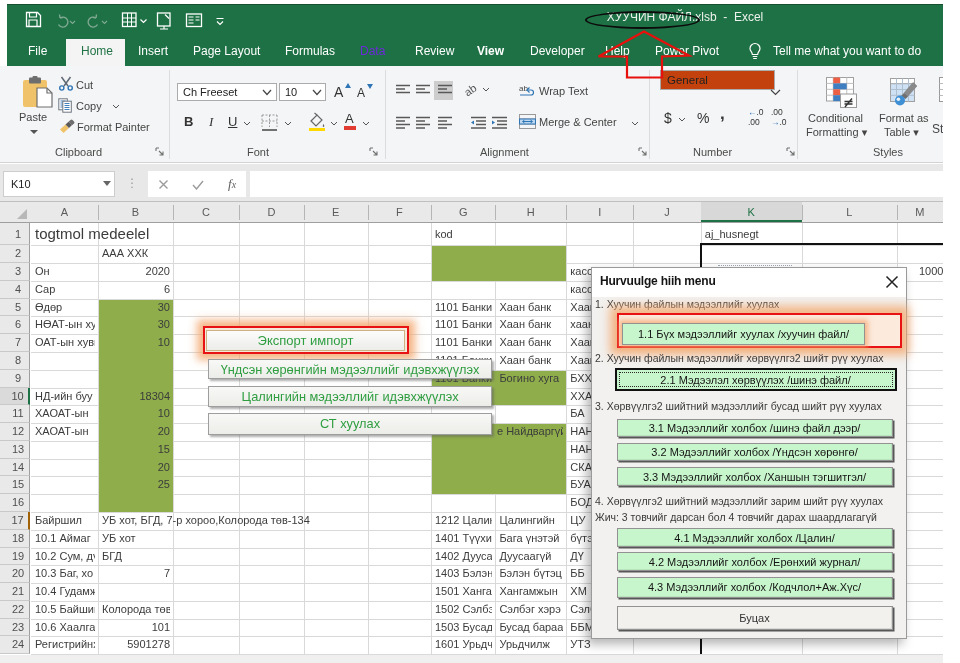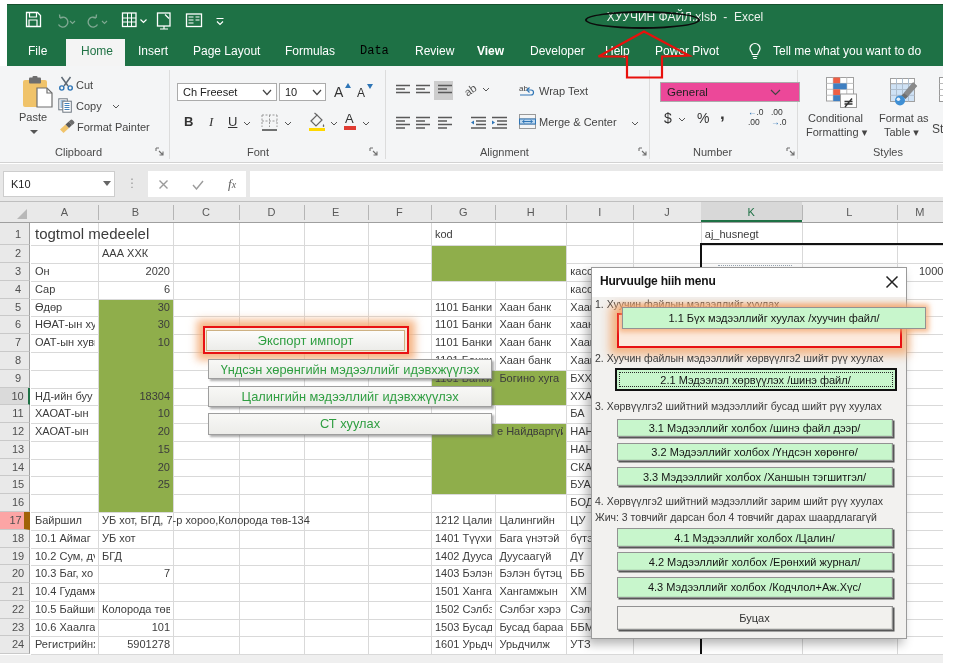--- a/index.html
+++ b/index.html
@@ -41,21 +41,21 @@
  <path d="M192.5 8.5 h7 M193 11.5 l3 3 l3 -3" stroke="#fff" fill="none" stroke-width="1.2"></path>
 </g>
     </svg>
 <div class="abs" style="left:500px;top:10px;width:370px;text-align:center;font-size:12px;color:#eef2ee;">ХУУЧИН ФАЙЛ.xlsb&nbsp; -&nbsp; Excel</div>
 <div class="abs" style="left:66px;top:39px;width:59px;height:27px;background:#f4f4f4;"></div>
 <div class="tab" style="left:28px;color:#fff;">File</div>
 <div class="tab" style="left:81px;color:#217346;">Home</div>
 <div class="tab" style="left:138px;color:#fff;">Insert</div>
 <div class="tab" style="left:193px;color:#fff;">Page Layout</div>
 <div class="tab" style="left:285px;color:#fff;">Formulas</div>
-<div class="tab" style="left:360px;color:#000000;font-family:Liberation Mono, monospace;">Data</div>
+<div class="tab" style="left:360px;color:#6d28d9;">Data</div>
 <div class="tab" style="left:415px;color:#fff;">Review</div>
 <div class="tab" style="left:477px;color:#fff;font-weight:bold;">View</div>
 <div class="tab" style="left:530px;color:#fff;">Developer</div>
 <div class="tab" style="left:605px;color:#fff;">Help</div>
 <div class="tab" style="left:655px;color:#fff;">Power Pivot</div>
 <svg class="abs" style="left:748px;top:42px;" width="14" height="19" viewBox="0 0 14 19">
 <path d="M7 1.5 a5 5 0 0 1 5 5 c0 2.2-1.6 3.2-2 4.5 l-0.3 1.5 h-5.4 l-0.3-1.5 c-0.4-1.3-2-2.3-2-4.5 a5 5 0 0 1 5-5 z M4.7 14.5 h4.6 M5.2 16.5 h3.6" stroke="#fff" fill="none" stroke-width="1.2"></path>
     </svg>
 <div class="tab" style="left:773px;">Tell me what you want to do</div>
 <div class="abs" style="left:585px;top:11px;width:115px;height:18px;border:2px solid #0c0c0c;border-radius:50%;"></div>
@@ -191,21 +191,21 @@
 <svg class="abs" style="left:519px;top:114px;" width="17" height="15" viewBox="0 0 17 15">
 <rect x="0.5" y="0.5" width="16" height="14" fill="none" stroke="#999"></rect>
 <path d="M0.5 5 h16 M0.5 10 h16" stroke="#999"></path>
 <rect x="0.5" y="5" width="16" height="5" fill="#bdd7ee" stroke="#2e75b6"></rect>
 <path d="M4 7.5 h9 M5.5 6 l-2 1.5 l2 1.5 M11.5 6 l2 1.5 l-2 1.5" stroke="#2e75b6" fill="none" stroke-width="1"></path>
     </svg>
 <div class="rtext" style="left:539px;top:116px;">Merge &amp; Center</div>
 <svg class="abs" style="left:631px;top:121px;" width="8" height="5" viewBox="0 0 8 5">
       <path d="M1 1 l3 3 l3 -3" stroke="#555" fill="none"></path>
     </svg>
-<div class="abs" style="left:660px;top:82px;width:140px;height:20px;background:#ec4899;border:1px solid #ababab;font-size:11.5px;color:#222;line-height:19px;padding-left:6px;">General</div>
+<div class="abs" style="left:660px;top:70px;width:115px;height:20px;background:#c2410c;border:1px solid #ababab;font-size:11.5px;color:#222;line-height:19px;padding-left:6px;">General</div>
 <svg class="abs" style="left:770px;top:89px;" width="11" height="7" viewBox="0 0 11 7">
       <path d="M1 1 l4.5 4.5 l4.5 -4.5" stroke="#444" fill="none" stroke-width="1.2"></path>
     </svg>
 <div class="rtext" style="left:664px;top:110px;font-size:14px;color:#333;">$</div>
 <svg class="abs" style="left:678px;top:117px;" width="8" height="5" viewBox="0 0 8 5">
       <path d="M1 1 l3 3 l3 -3" stroke="#555" fill="none"></path>
     </svg>
 <div class="rtext" style="left:697px;top:110px;font-size:14px;color:#333;">%</div>
 <div class="rtext" style="left:720px;top:104px;font-size:17px;font-weight:bold;color:#333;">,</div>
 <div class="rtext" style="left:748px;top:107px;font-size:8.5px;color:#333;"><span style="color:#2e75b6">←</span>.0<br>.00</div>
@@ -291,21 +291,21 @@
 <div class="rh" style="top:334.20000000000005px;height:17.779999999999973px;line-height:17.779999999999973px;background:#e9e9e9;border-right:1px solid #9f9f9f;">7</div>
 <div class="rh" style="top:351.98px;height:17.779999999999973px;line-height:17.779999999999973px;background:#e9e9e9;border-right:1px solid #9f9f9f;">8</div>
 <div class="rh" style="top:369.76px;height:17.78000000000003px;line-height:17.78000000000003px;background:#e9e9e9;border-right:1px solid #9f9f9f;">9</div>
 <div class="rh" style="top:387.54px;height:17.78000000000003px;line-height:17.78000000000003px;background:#dadada;border-right:2px solid #1e7145;">10</div>
 <div class="rh" style="top:405.32000000000005px;height:17.779999999999973px;line-height:17.779999999999973px;background:#e9e9e9;border-right:1px solid #9f9f9f;">11</div>
 <div class="rh" style="top:423.1px;height:17.779999999999973px;line-height:17.779999999999973px;background:#e9e9e9;border-right:1px solid #9f9f9f;">12</div>
 <div class="rh" style="top:440.88px;height:17.78000000000003px;line-height:17.78000000000003px;background:#e9e9e9;border-right:1px solid #9f9f9f;">13</div>
 <div class="rh" style="top:458.66px;height:17.78000000000003px;line-height:17.78000000000003px;background:#e9e9e9;border-right:1px solid #9f9f9f;">14</div>
 <div class="rh" style="top:476.44000000000005px;height:17.779999999999973px;line-height:17.779999999999973px;background:#e9e9e9;border-right:1px solid #9f9f9f;">15</div>
 <div class="rh" style="top:494.22px;height:17.779999999999973px;line-height:17.779999999999973px;background:#e9e9e9;border-right:1px solid #9f9f9f;">16</div>
-<div class="rh" style="top:512.0px;height:17.779999999999973px;line-height:17.779999999999973px;background:#fca5a5;border-right:6px solid #a16207;">17</div>
+<div class="rh" style="top:512.0px;height:17.779999999999973px;line-height:17.779999999999973px;background:#e5e5e5;border-right:2px solid #a16207;">17</div>
 <div class="rh" style="top:529.78px;height:17.779999999999973px;line-height:17.779999999999973px;background:#e9e9e9;border-right:1px solid #9f9f9f;">18</div>
 <div class="rh" style="top:547.56px;height:17.780000000000086px;line-height:17.780000000000086px;background:#e9e9e9;border-right:1px solid #9f9f9f;">19</div>
 <div class="rh" style="top:565.34px;height:17.780000000000086px;line-height:17.780000000000086px;background:#e9e9e9;border-right:1px solid #9f9f9f;">20</div>
 <div class="rh" style="top:583.1200000000001px;height:17.779999999999973px;line-height:17.779999999999973px;background:#e9e9e9;border-right:1px solid #9f9f9f;">21</div>
 <div class="rh" style="top:600.9000000000001px;height:17.779999999999973px;line-height:17.779999999999973px;background:#e9e9e9;border-right:1px solid #9f9f9f;">22</div>
 <div class="rh" style="top:618.6800000000001px;height:17.779999999999973px;line-height:17.779999999999973px;background:#e9e9e9;border-right:1px solid #9f9f9f;">23</div>
 <div class="rh" style="top:636.46px;height:17.779999999999973px;line-height:17.779999999999973px;background:#e9e9e9;border-right:1px solid #9f9f9f;">24</div>
 <div class="gvl" style="left:98px;top:222.5px;height:431.74px;"></div>
 <div class="gvl" style="left:173px;top:222.5px;height:431.74px;"></div>
 <div class="gvl" style="left:239px;top:222.5px;height:431.74px;"></div>
@@ -447,21 +447,21 @@
 <path d="M54 7.5 L8.5 32.5 L37 32.5 L37 53.5 L72 53.5 L72 32.5 L99 31.5 Z" fill="none" stroke="#e8100c" stroke-width="2.2" stroke-linejoin="miter"></path>
     </svg>
 <div class="abs" id="dlg" style="left:591px;top:266.5px;width:316px;height:372px;background:#f2f1ef;border:1px solid #9a9a9a;box-shadow:-4px 5px 10px rgba(0,0,0,.3);"></div>
 <div class="abs" style="left:592px;top:267.5px;width:314px;height:29px;background:#fff;"></div>
 <div class="abs" style="left:600px;top:273.5px;font-size:12px;font-weight:bold;color:#141414;letter-spacing:-0.2px;">Hurvuulge hiih menu</div>
 <svg class="abs" style="left:885px;top:274.5px;" width="14" height="14" viewBox="0 0 14 14">
       <path d="M1.5 1.5 L12.5 12.5 M12.5 1.5 L1.5 12.5" stroke="#222" stroke-width="1.5" fill="none"></path>
     </svg>
 <div class="dlabel" style="left:595px;top:298.0px;">1. Хуучин файлын мэдээллийг хуулах</div>
 <div class="abs" style="left:616.5px;top:312.5px;width:285px;height:35px;border:2.5px solid #e81113;box-shadow:0 0 9px 7px rgba(243,166,108,.8);background:#fceadd;"></div>
-<div class="gbtn" style="left:622px;top:307px;width:304px;height:22px;line-height:21px;box-shadow:0 0 5px 3px rgba(243,166,108,.75);">1.1 Бүх мэдээллийг хуулах /хуучин файл/</div>
+<div class="gbtn" style="left:622px;top:323px;width:243px;height:22px;line-height:21px;box-shadow:0 0 5px 3px rgba(243,166,108,.75);">1.1 Бүх мэдээллийг хуулах /хуучин файл/</div>
 <div class="dlabel" style="left:595px;top:352.0px;">2. Хуучин файлын мэдээллийг хөрвүүлгэ2 шийт рүү хуулах</div>
 <div class="abs" style="left:614.5px;top:368.0px;width:282px;height:22.5px;border:2px solid #101010;background:#c8f6cc;"></div>
 <div class="abs" style="left:618.5px;top:371.5px;width:274px;height:15.5px;border:1px dotted #2a2a2a;background:#c8f6cc;text-align:center;font-size:11px;color:#141414;line-height:15px;white-space:nowrap;">2.1 Мэдээлэл хөрвүүлэх /шинэ файл/</div>
 <div class="dlabel" style="left:595px;top:400.0px;">3. Хөрвүүлгэ2 шийтний мэдээллийг бусад шийт рүү хуулах</div>
 <div class="gbtn" style="left:616.5px;top:419.0px;width:276px;height:17.5px;line-height:17px;">3.1 Мэдээллийг холбох /шинэ файл дээр/</div>
 <div class="gbtn" style="left:616.5px;top:442.7px;width:276px;height:18.3px;line-height:17.5px;">3.2 Мэдээллийг холбох /Үндсэн хөрөнгө/</div>
 <div class="gbtn" style="left:616.5px;top:467.0px;width:276px;height:19px;line-height:18px;">3.3 Мэдээллийг холбох /Ханшын тэгшитгэл/</div>
 <div class="dlabel" style="left:595px;top:495.0px;">4. Хөрвүүлгэ2 шийтний мэдээллийг зарим шийт рүү хуулах</div>
 <div class="dlabel" style="left:595px;top:511.0px;">Жич: 3 товчийг дарсан бол 4 товчийг дарах шаардлагагүй</div>
 <div class="gbtn" style="left:616.5px;top:527.5px;width:276px;height:19px;line-height:18px;">4.1 Мэдээллийг холбох /Цалин/</div>

